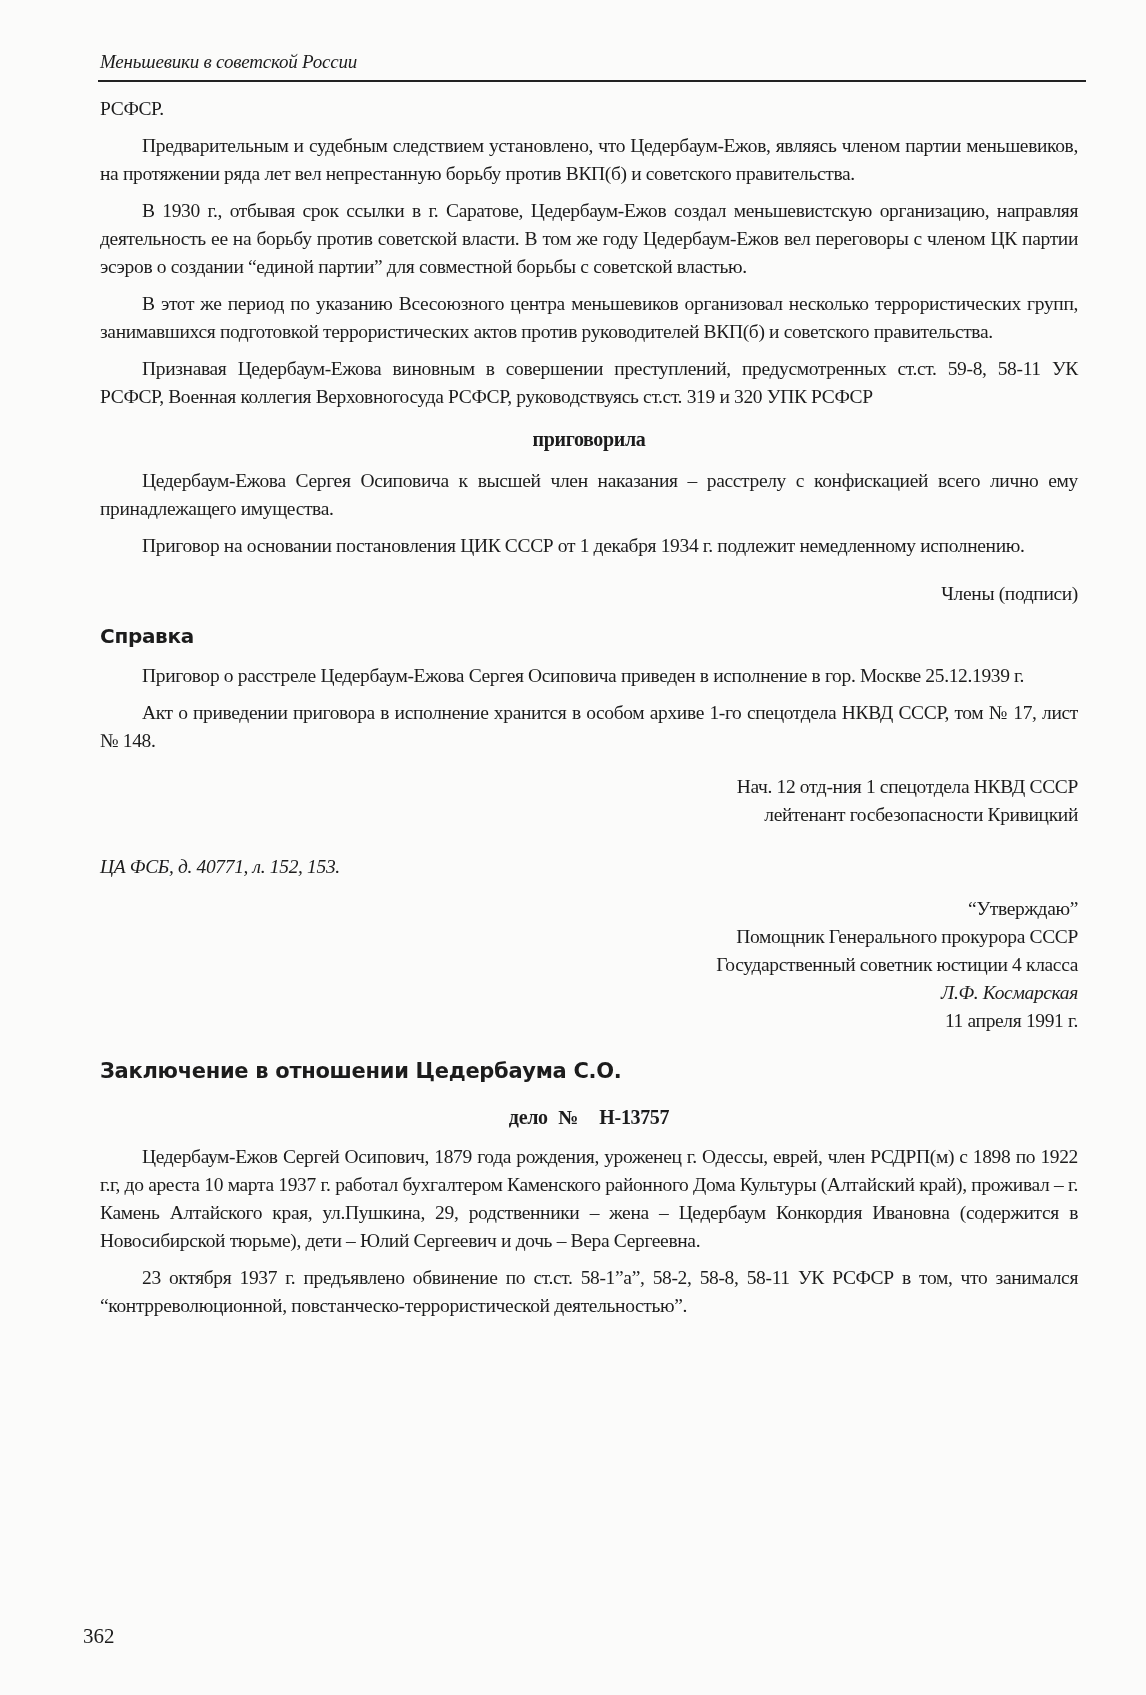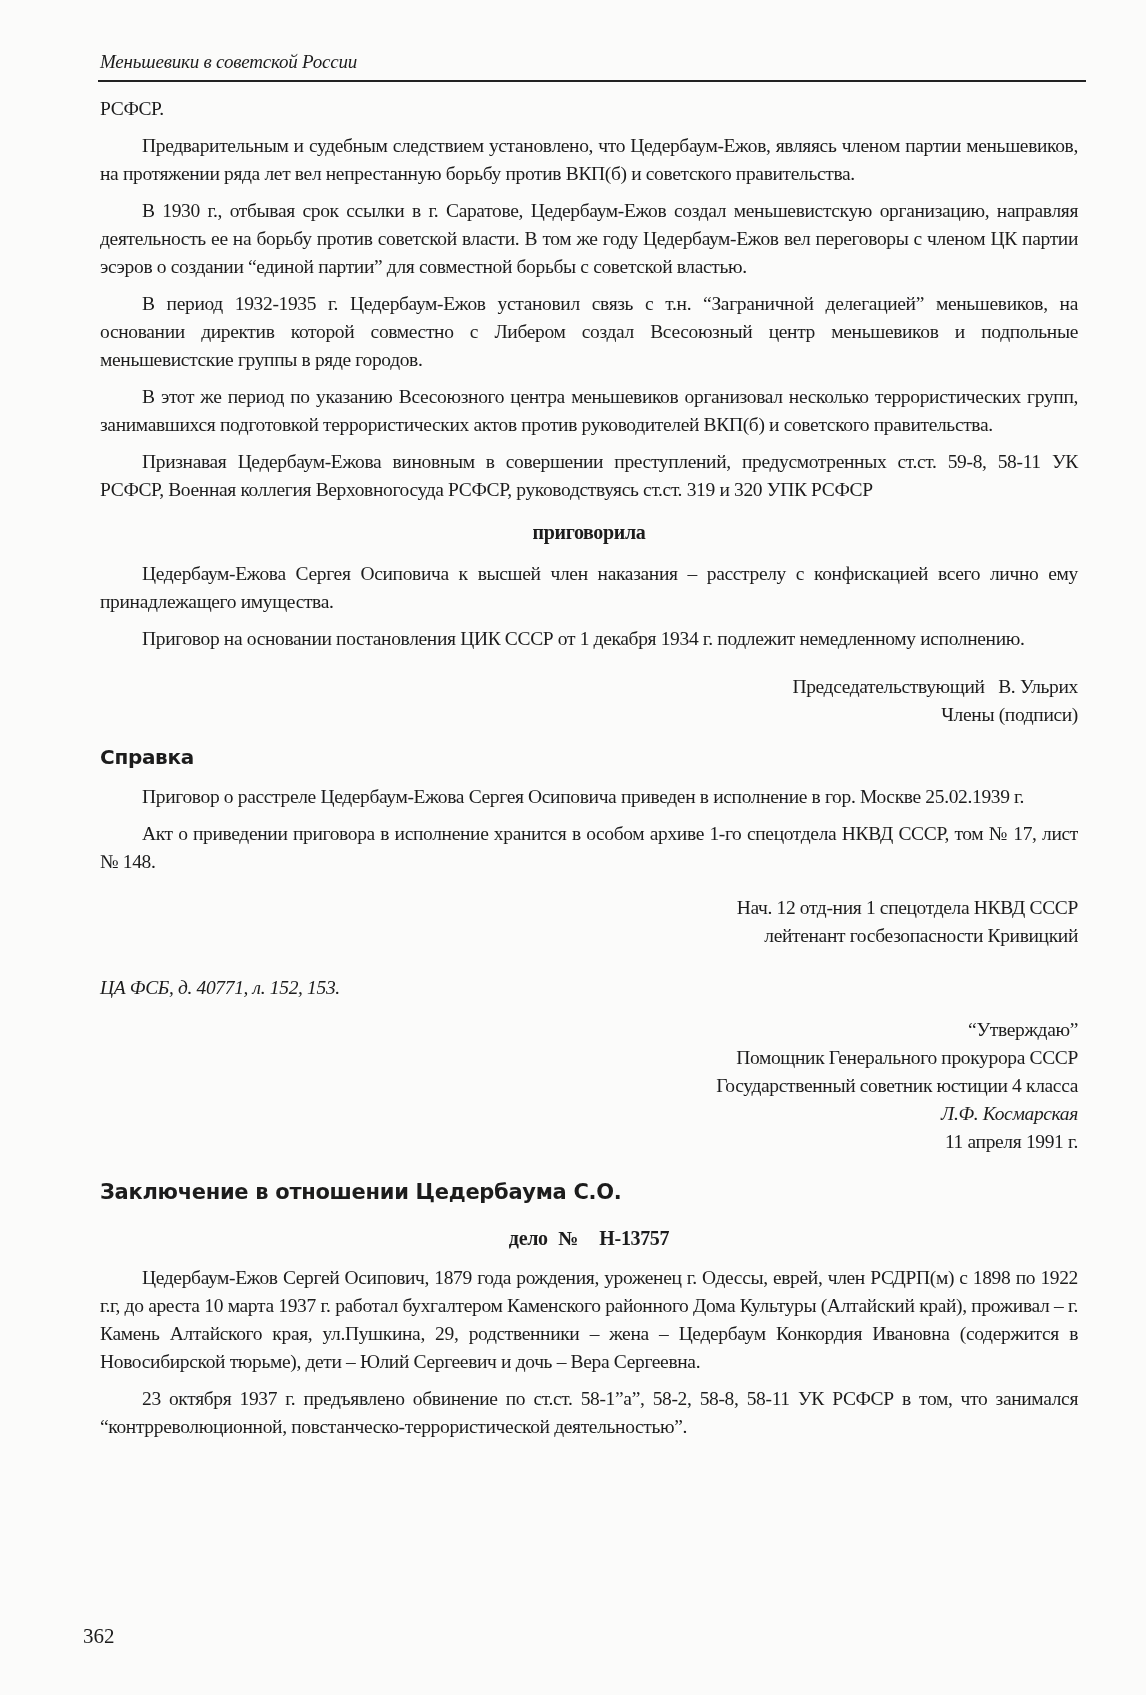--- a/index.html
+++ b/index.html
@@ -85,37 +85,35 @@
 <body>
 
 <div class="page">
   <div class="running-head">Меньшевики в советской России</div>
   <div class="head-rule"></div>
 
   <div class="body-text">
     <p class="p-first">РСФСР.</p>
     <p class="p-indent">Предварительным и судебным следствием установлено, что Цедербаум-Ежов, являясь членом партии меньшевиков, на протяжении ряда лет вел непрестанную борьбу против ВКП(б) и советского правительства.</p>
     <p class="p-indent">В 1930 г., отбывая срок ссылки в г. Саратове, Цедербаум-Ежов создал меньшевистскую организацию, направляя деятельность ее на борьбу против советской власти. В том же году Цедербаум-Ежов вел переговоры с членом ЦК партии эсэров о создании “единой партии” для совместной борьбы с советской властью.</p>
-    <p class="p-indent">В период 1932-1935 г. Цедербаум-Ежов установил связь с т.н. “Заграничной делегацией” меньшевиков, на основании директив которой совместно с Либером создал Всесоюзный центр меньшевиков и подпольные меньшевистские группы в ряде городов.</p>
     <p class="p-indent">В этот же период по указанию Всесоюзного центра меньшевиков организовал несколько террористических групп, занимавшихся подготовкой террористических актов против руководителей ВКП(б) и советского правительства.</p>
     <p class="p-indent">Признавая Цедербаум-Ежова виновным в совершении преступлений, предусмотренных ст.ст. 59-8, 58-11 УК РСФСР, Военная коллегия Верховногосуда РСФСР, руководствуясь ст.ст. 319 и 320 УПК РСФСР</p>
 
     <p class="verdict-word">приговорила</p>
 
     <p class="p-indent">Цедербаум-Ежова Сергея Осиповича к высшей член наказания – расстрелу с конфискацией всего лично ему принадлежащего имущества.</p>
     <p class="p-indent">Приговор на основании постановления ЦИК СССР от 1 декабря 1934 г. подлежит немедленному исполнению.</p>
 
     <div class="sig-right sig-block">
-      <div style="white-space: pre;">Председательствующий   В. Ульрих</div>
       <div>Члены (подписи)</div>
     </div>
 
     <p class="sans-heading">Справка</p>
 
-    <p class="p-indent">Приговор о расстреле Цедербаум-Ежова Сергея Осиповича приведен в исполнение в гор. Москве 25.02.1939 г.</p>
+    <p class="p-indent">Приговор о расстреле Цедербаум-Ежова Сергея Осиповича приведен в исполнение в гор. Москве 25.12.1939 г.</p>
     <p class="p-indent">Акт о приведении приговора в исполнение хранится в особом архиве 1-го спецотдела НКВД СССР, том № 17, лист № 148.</p>
 
     <div class="sig-right" style="margin-top: 18px;">
       <div>Нач. 12 отд-ния 1 спецотдела НКВД СССР</div>
       <div>лейтенант госбезопасности Кривицкий</div>
     </div>
 
     <p class="archive-ref">ЦА ФСБ, д. 40771, л. 152, 153.</p>
 
     <div class="sig-right approve-block">

